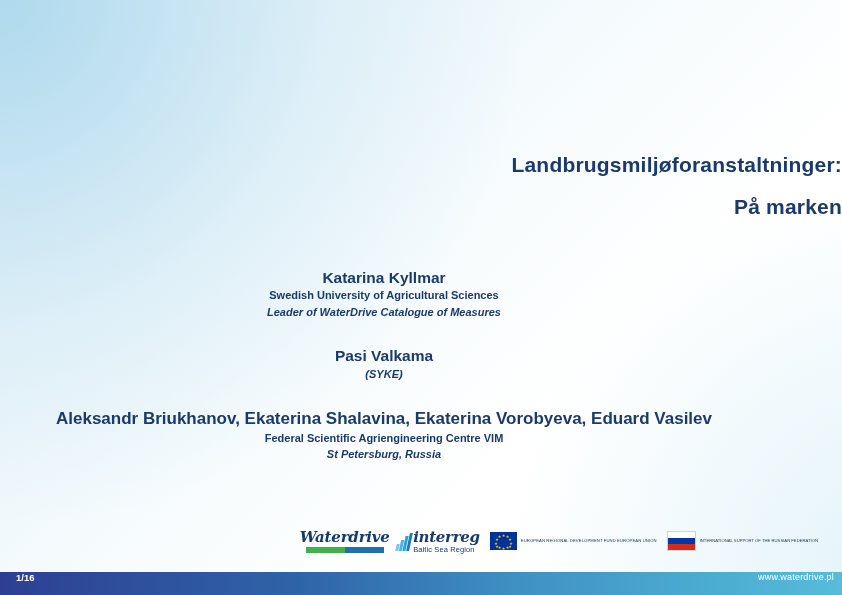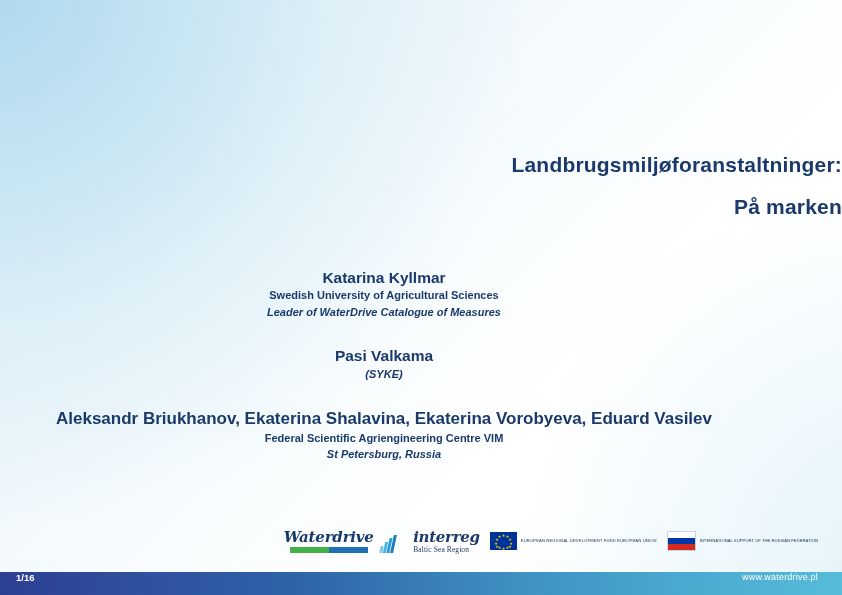--- a/index.html
+++ b/index.html
@@ -121,22 +121,22 @@
     height: 6px;
     margin-top: 2px;
     display: flex;
   }
   .wd-bars span { height: 100%; display: block; }
   .wd-green { flex: 1; background: #43b049; }
   .wd-blue { flex: 1; background: #1f6fb2; }
 
   .logo-interreg {
     display: flex;
-    align-items: flex-end;
-    gap: 19px;
+    align-items: center;
+    gap: 3px;
   }
   .interreg-mark {
     display: flex;
     align-items: flex-end;
     gap: 1.5px;
     height: 18px;
     padding-top: 2px;
   }
   .interreg-mark i {
     display: block;
@@ -157,21 +157,20 @@
     font-weight: bold;
     font-size: 15px;
     color: #1b3a6b;
     letter-spacing: -0.3px;
   }
   .interreg-sub {
     font-size: 7.5px;
     color: #1b3a6b;
     margin-top: 1px;
     letter-spacing: 0.1px;
-    font-family: Liberation Serif, serif;
   }
   .logo-eu {
     display: flex;
     align-items: center;
     gap: 4px;
   }
   .eu-flag {
     position: relative;
     width: 27px;
     height: 18px;
@@ -226,21 +225,21 @@
   }
   .page-num {
     color: #ffffff;
     font-size: 9.5px;
     font-weight: bold;
     padding-left: 16px;
   }
   .footer-url {
     color: #ffffff;
     font-size: 9px;
-    padding-right: 24px;
+    padding-right: 8px;
     letter-spacing: 0.2px;
   }
 </style>
 </head>
 <body>
 
 <div class="slide">
 
   <div class="content">
 

